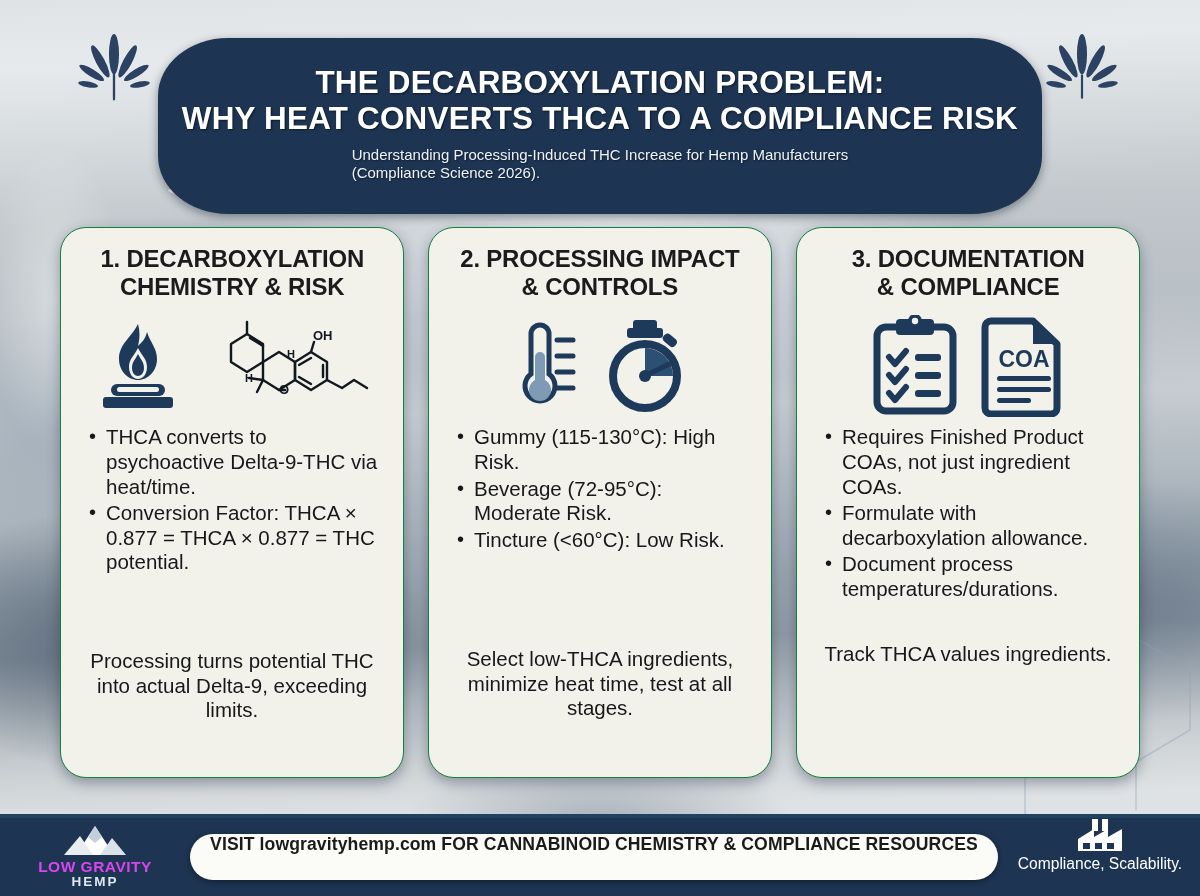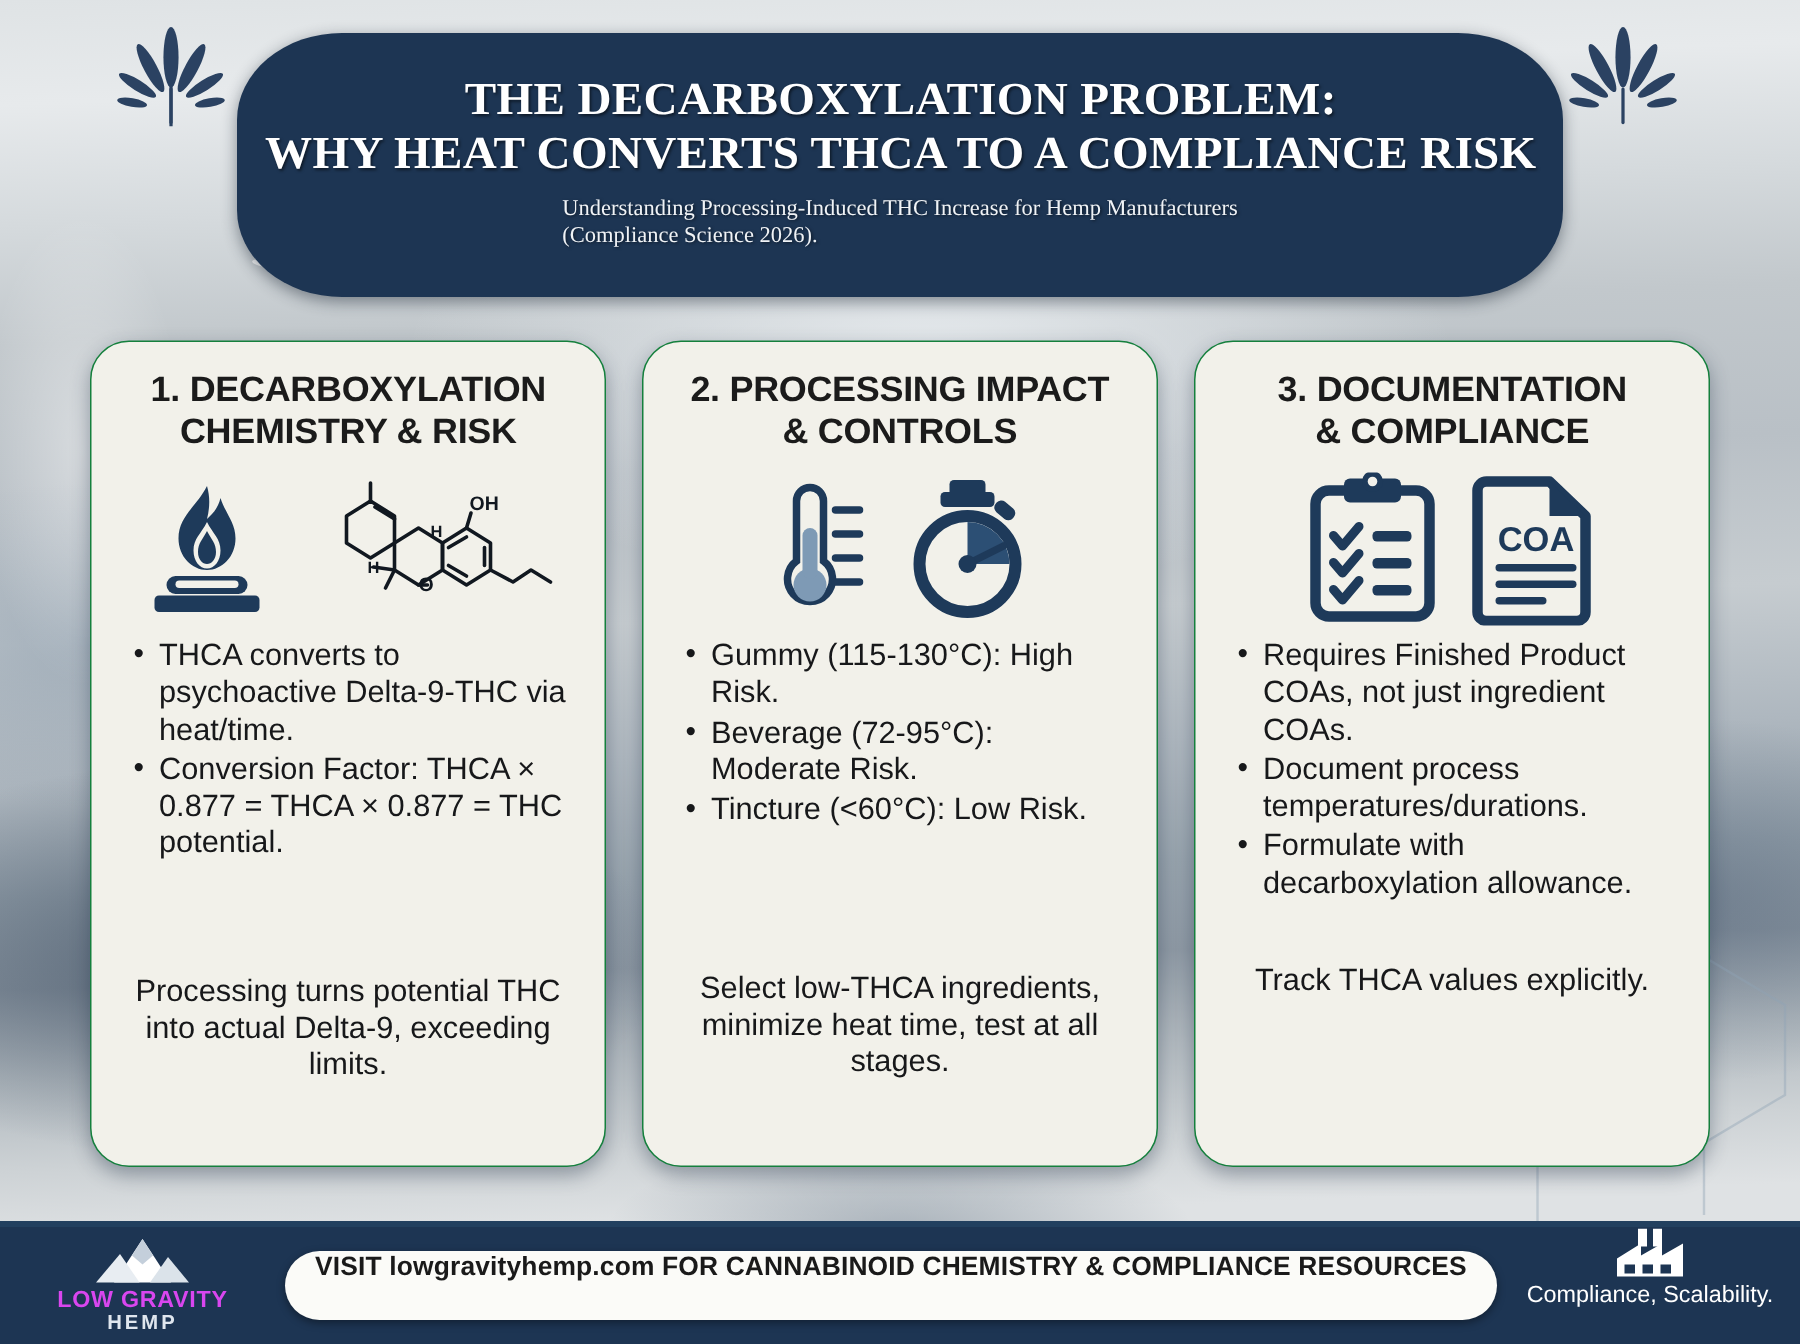--- a/index.html
+++ b/index.html
@@ -37,21 +37,21 @@
     background:
       radial-gradient(ellipse 110px 260px at 1015px 520px, rgba(255,255,255,.55), rgba(255,255,255,0) 75%),
       radial-gradient(ellipse 90px 210px at 55px 300px, rgba(255,255,255,.40), rgba(255,255,255,0) 75%),
       radial-gradient(ellipse 260px 80px at 600px 820px, rgba(70,90,110,.35), rgba(0,0,0,0) 75%);
   }
 
   
   .molecule-net { position:absolute; right:0; bottom:56px; width:260px; height:230px; opacity:.55; }
 
   
-  .header-wrap { position:absolute; left:0; top:0; width:1200px; height:205px;font-family:Liberation Serif, serif; }
+  .header-wrap { position:absolute; left:0; top:16px; width:1200px; height:205px; }
 
   .leaf { position:absolute; }
 
   .header-band {
     position:absolute;
     left:158px; top:22px;
     width:884px; height:176px;
     background:#1d3553;
     border-radius:70px / 58px;
     box-shadow:0 3px 10px rgba(20,30,45,.45);
@@ -424,25 +424,25 @@
           <g fill="#1e3a5a">
             <rect x="16" y="61" width="54" height="5" rx="2.5"></rect>
             <rect x="16" y="72" width="54" height="5" rx="2.5"></rect>
             <rect x="16" y="83" width="34" height="5" rx="2.5"></rect>
           </g>
         </svg>
       </div>
 
       <ul class="bullets">
         <li>Requires Finished Product COAs, not just ingredient COAs.</li>
+        <li>Formulate with decarboxylation allowance.</li>
         <li>Document process temperatures/durations.</li>
-        <li>Formulate with decarboxylation allowance.</li>
       </ul>
 
-      <div class="card-foot">Track THCA values explicitly.</div>
+      <div class="card-foot">Track THCA values ingredients.</div>
     </div>
   </div>
 
   <div class="footer">
 
     <div class="logo">
       <svg width="66" height="34" viewBox="0 0 66 34">
         <path d="M33 2 L52 31 H14 Z" fill="#ffffff"></path>
         <path d="M33 2 L40 13 L33 19 L26 13 Z" fill="#c4cfdb"></path>
         <path d="M18 12 L31 31 H2 Z" fill="#e8edf2"></path>

